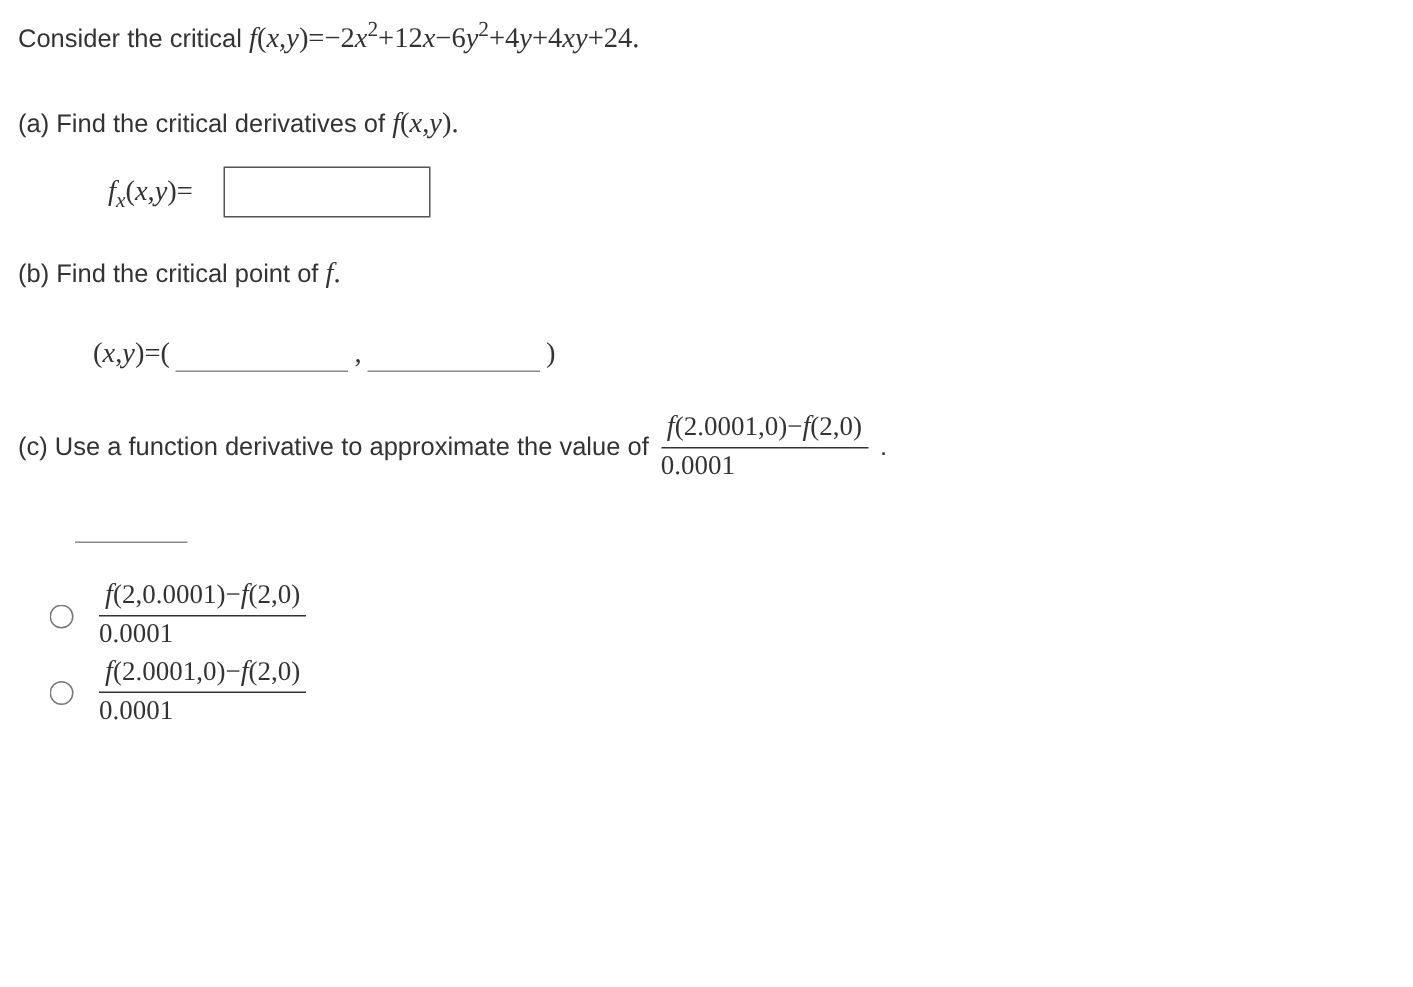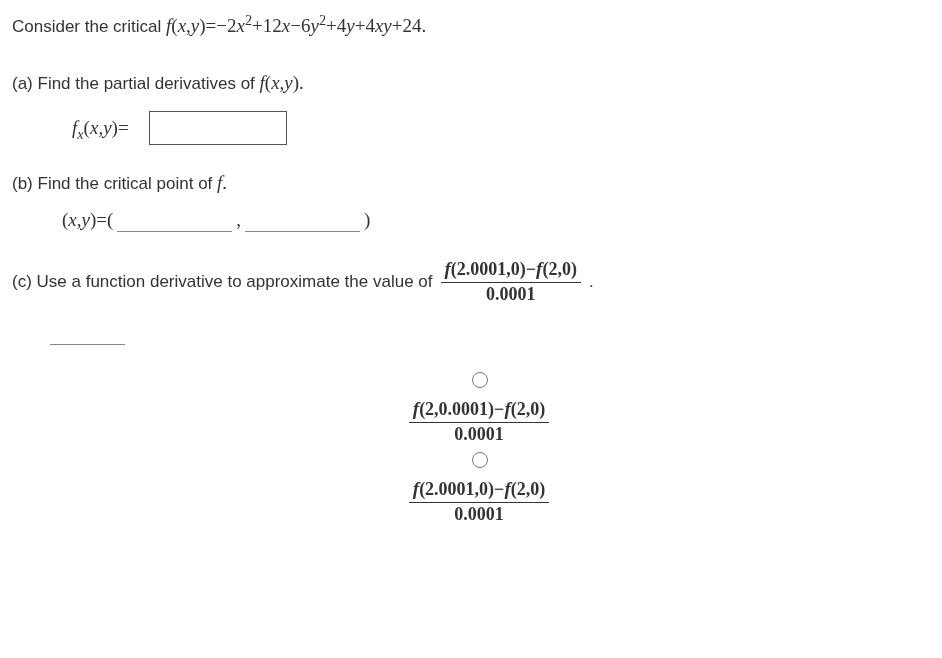--- a/index.html
+++ b/index.html
@@ -42,21 +42,21 @@
     .indent {
       margin-left: 60px;
       margin-top: 14px;
       margin-bottom: 14px;
       display: flex;
       align-items: center;
       gap: 20px;
     }
     .indent-b {
       margin-left: 50px;
-      margin-top: 8px;
+      margin-top: 24px;
       display: flex;
       align-items: center;
       gap: 4px;
     }
     .box-input {
       border: 1.5px solid #555;
       background: #fff;
       height: 34px;
       width: 138px;
       font-size: 16px;
@@ -76,42 +76,40 @@
     }
     .part-c-row {
       display: flex;
       align-items: center;
       flex-wrap: nowrap;
       gap: 4px;
     }
     .frac {
       display: inline-flex;
       flex-direction: column;
-      align-items: center;
+      align-items: flex-start;
       vertical-align: middle;
       font-family: 'Times New Roman', serif;
       font-size: 18px;
       line-height: 1.2;
       margin: 0 4px;
-      font-weight: bold;
     }
     .frac .num {
       border-bottom: 1.2px solid #333;
       padding: 0 4px 1px 4px;
     }
     .frac .den {
       padding-top: 1px;
     }
     .radio-row {
       display: flex;
       align-items: center;
       gap: 10px;
       margin-left: 16px;
       margin-top: 4px;
-      flex-direction: column;
     }
     input[type="radio"] {
       width: 16px;
       height: 16px;
       accent-color: #888;
     }
     .answer-indent {
       margin-left: 38px;
       margin-top: 14px;
     }
@@ -121,21 +119,21 @@
 
 <div class="question-intro">
   <span>Consider the critical  </span>
   <span class="math-expr">
     <span class="math-italic">f</span><span>(</span><span class="math-italic">x</span><span>,</span><span class="math-italic">y</span><span>)</span><span>=</span><span>−2</span><span class="math-italic">x</span><span class="sup">2</span><span>+12</span><span class="math-italic">x</span><span>−6</span><span class="math-italic">y</span><span class="sup">2</span><span>+4</span><span class="math-italic">y</span><span>+4</span><span class="math-italic">x</span><span class="math-italic">y</span><span>+24.</span>
   </span>
 </div>
 
 <div class="section">
   <div>
-    <span>(a) Find the partial derivatives of </span><span class="math-expr"><span class="math-italic">f</span><span>(</span><span class="math-italic">x</span><span>,</span><span class="math-italic">y</span><span>).</span></span>
+    <span>(a) Find the critical derivatives of </span><span class="math-expr"><span class="math-italic">f</span><span>(</span><span class="math-italic">x</span><span>,</span><span class="math-italic">y</span><span>).</span></span>
   </div>
   <div class="indent">
     <span class="math-expr">
       <span class="math-italic">f</span><span class="sub math-italic">x</span><span>(</span><span class="math-italic">x</span><span>,</span><span class="math-italic">y</span><span>)=</span>
     </span>
     <input type="text" class="box-input" style="">
   </div>
 </div>
 
 <div class="section">

